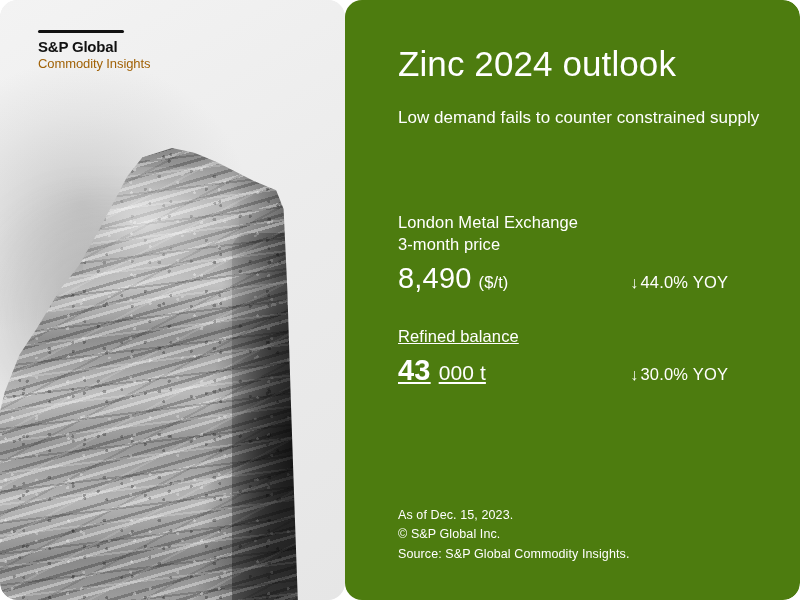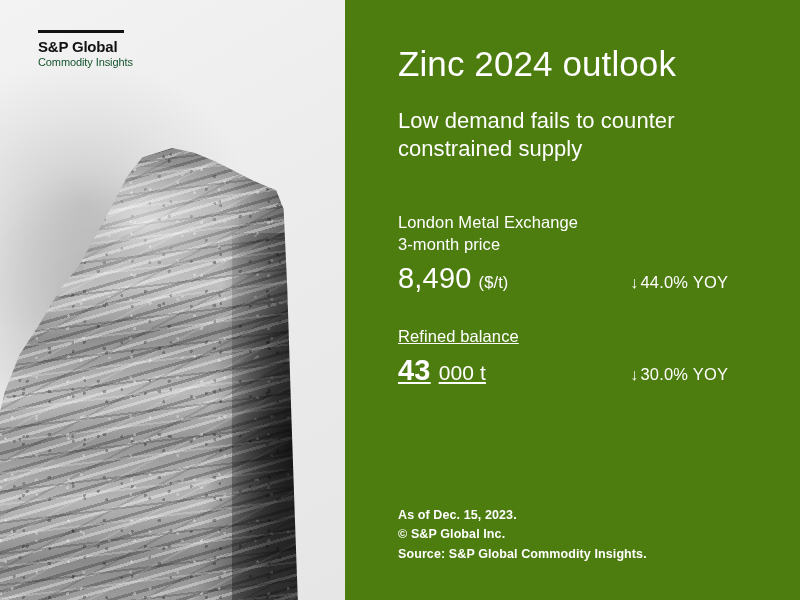--- a/index.html
+++ b/index.html
@@ -1,15 +1,15 @@
 <!DOCTYPE html>
 <html><head>
 <meta charset="utf-8">
 <style>
-  * { margin:0; padding:0; box-sizing:border-box; }
+  * { margin:0; padding:0; box-sizing:border-box;border-radius:17px; }
 
   html, body {
     width:800px; height:600px;
     overflow:hidden;
     background:#ffffff;
     font-family:"Liberation Sans", sans-serif;
     -webkit-font-smoothing:antialiased;
   }
 
   #card {
@@ -144,23 +144,23 @@
     margin-bottom:5px;
   }
   #logo .brand {
     font-size:15px;
     font-weight:bold;
     color:#111111;
     letter-spacing:-.2px;
     line-height:1.15;
   }
   #logo .suite {
-    font-size:11px;
+    font-size:13px;
     font-weight:400;
-    color:#14532d;
+    color:#a16207;
     letter-spacing:-.1px;
     line-height:1.25;
     margin-top:1px;
   }
 
   
   #content-panel {
     position:relative;
     width:455px; height:600px;
     flex:0 0 455px;
@@ -176,21 +176,21 @@
     font-weight:300;
     letter-spacing:.1px;
     line-height:1.12;
     white-space:nowrap;
   }
 
   #subtitle {
     position:absolute;
     left:53px; top:107px;
     width:390px;
-    font-size:22px;
+    font-size:17px;
     font-weight:300;
     line-height:1.28;
     letter-spacing:.05px;
   }
 
   
   .metric { position:absolute; left:53px; width:390px; }
   #metric-0 { top:212px; }
   #metric-1 { top:326px;text-decoration:underline; }
 
@@ -233,21 +233,21 @@
     letter-spacing:.2px;
     white-space:nowrap;
   }
   .metric .change .arrow { margin-right:2px; }
 
   
   #footnote {
     position:absolute;
     left:53px; bottom:36px;
     font-size:12.5px;
-    font-weight:700;
+    font-weight:400;
     line-height:1.55;
     letter-spacing:.1px;
     color:#ffffff;
   }
   #footnote div { white-space:nowrap; }
 </style>
 </head>
 <body>
 
 <div id="card">

